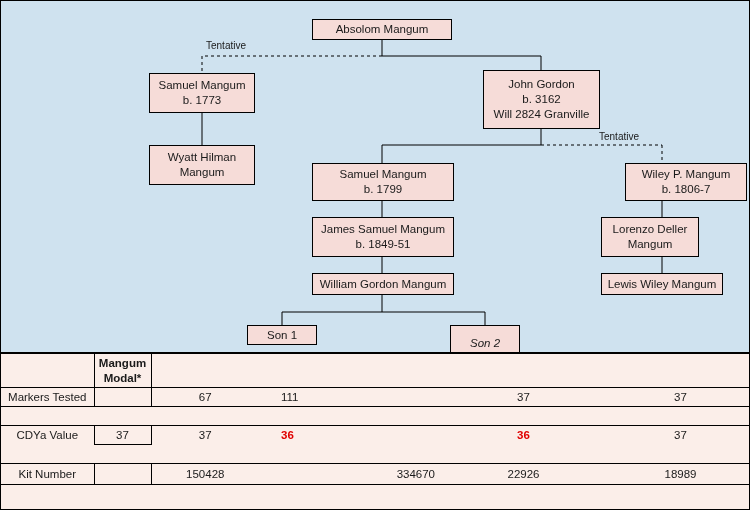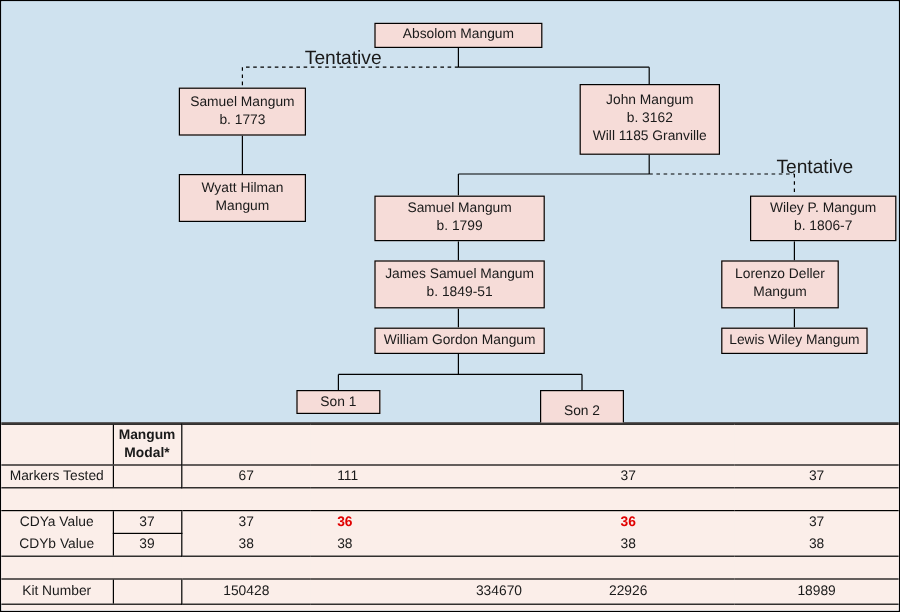--- a/index.html
+++ b/index.html
@@ -44,25 +44,24 @@
     text-align: center;
     display: flex;
     flex-direction: column;
     justify-content: center;
     align-items: center;
     z-index: 3;
   }
   .node .ln { display: block; white-space: nowrap; }
   .edge-label {
     position: absolute;
-    font-size: 16px;
+    font-size: 10px;
     color: #1a1a1a;
     white-space: nowrap;
     z-index: 3;
-    margin-left: 48px;
   }
 
   
   #table-wrap {
     position: absolute;
     left: 0;
     top: 351px;
     width: 748px;
     height: 157px;
     background: #fbeee9;
@@ -148,23 +147,23 @@
     </div>
 
     <div class="edge-label" style="left:205px; top:39px;">Tentative</div>
 
     <div class="node" style="left:148px; top:72px; width:106px; height:40px;">
       <span class="ln">Samuel Mangum</span>
       <span class="ln">b. 1773</span>
     </div>
 
     <div class="node" style="left:482px; top:69px; width:117px; height:59px;">
-      <span class="ln">John Mangum</span>
+      <span class="ln">John Gordon</span>
       <span class="ln">b. 3162</span>
-      <span class="ln">Will 1185 Granville</span>
+      <span class="ln">Will 2824 Granville</span>
     </div>
 
     <div class="edge-label" style="left:598px; top:130px;">Tentative</div>
 
     <div class="node" style="left:148px; top:144px; width:106px; height:40px;">
       <span class="ln">Wyatt Hilman</span>
       <span class="ln">Mangum</span>
     </div>
 
     <div class="node" style="left:311px; top:162px; width:142px; height:38px;">
@@ -192,21 +191,21 @@
     </div>
 
     <div class="node" style="left:600px; top:272px; width:122px; height:22px;">
       <span class="ln">Lewis Wiley Mangum</span>
     </div>
 
     <div class="node" style="left:246px; top:324px; width:70px; height:20px;">
       <span class="ln">Son 1</span>
     </div>
 
-    <div class="node" style="left:449px; top:324px; width:70px; height:36px;">
+    <div class="node" style="left:449px; top:324px; width:70px; height:36px;font-style:italic;">
       <span class="ln">Son 2</span>
     </div>
 
   </div>
 
   <div id="table-wrap">
     <table class="grid">
       <colgroup>
         <col style="width:93px">
         <col style="width:57px">
@@ -249,28 +248,20 @@
 
         <tr>
           <td class="rowlabel">CDYa Value</td>
           <td class="bdr-l bdr-r bdr-b modal-cell">37</td>
           <td>37</td>
           <td class="redval" style="text-align:left; padding-left:22px;">36</td>
           <td class="redval">36</td>
           <td>37</td>
         </tr>
 
-        <tr>
-          <td class="rowlabel bdr-b">CDYb Value</td>
-          <td class="bdr-l bdr-r bdr-b modal-cell">39</td>
-          <td class="bdr-b">38</td>
-          <td class="bdr-b" style="text-align:left; padding-left:22px;">38</td>
-          <td class="bdr-b">38</td>
-          <td class="bdr-b">38</td>
-        </tr>
 
         <tr class="spacer">
           <td class="bdr-b"></td>
           <td class="bdr-b"></td>
           <td class="bdr-b"></td>
           <td class="bdr-b"></td>
           <td class="bdr-b"></td>
           <td class="bdr-b"></td>
         </tr>
 

